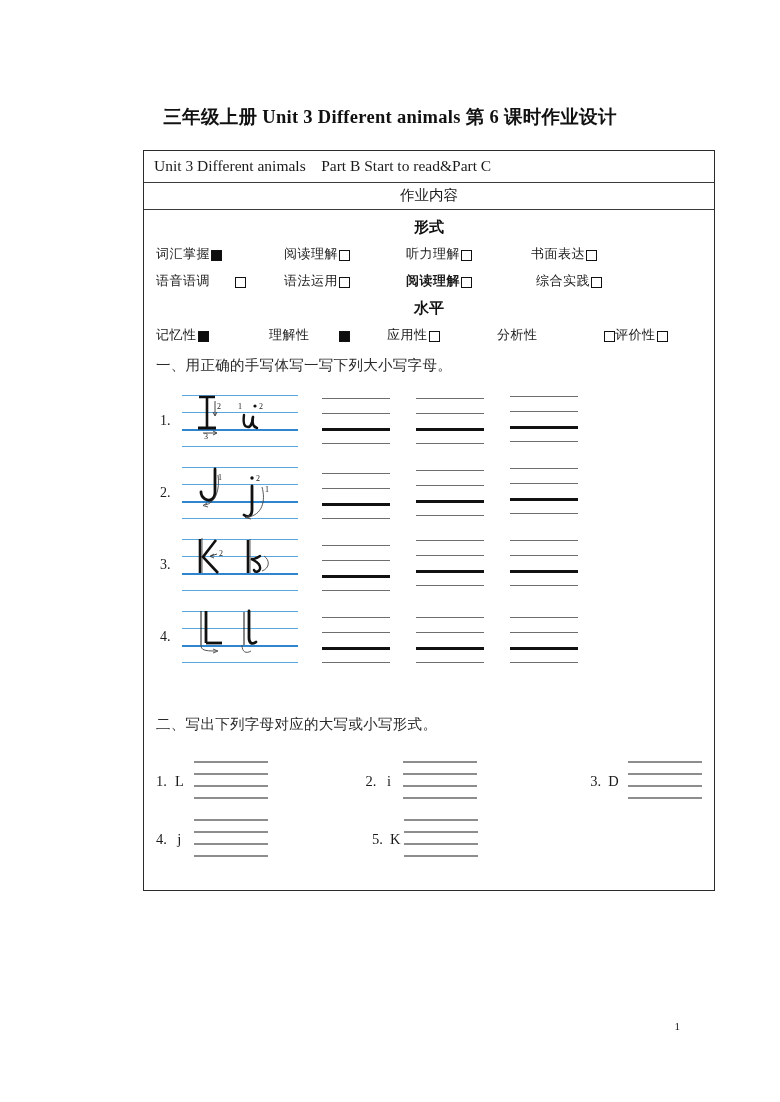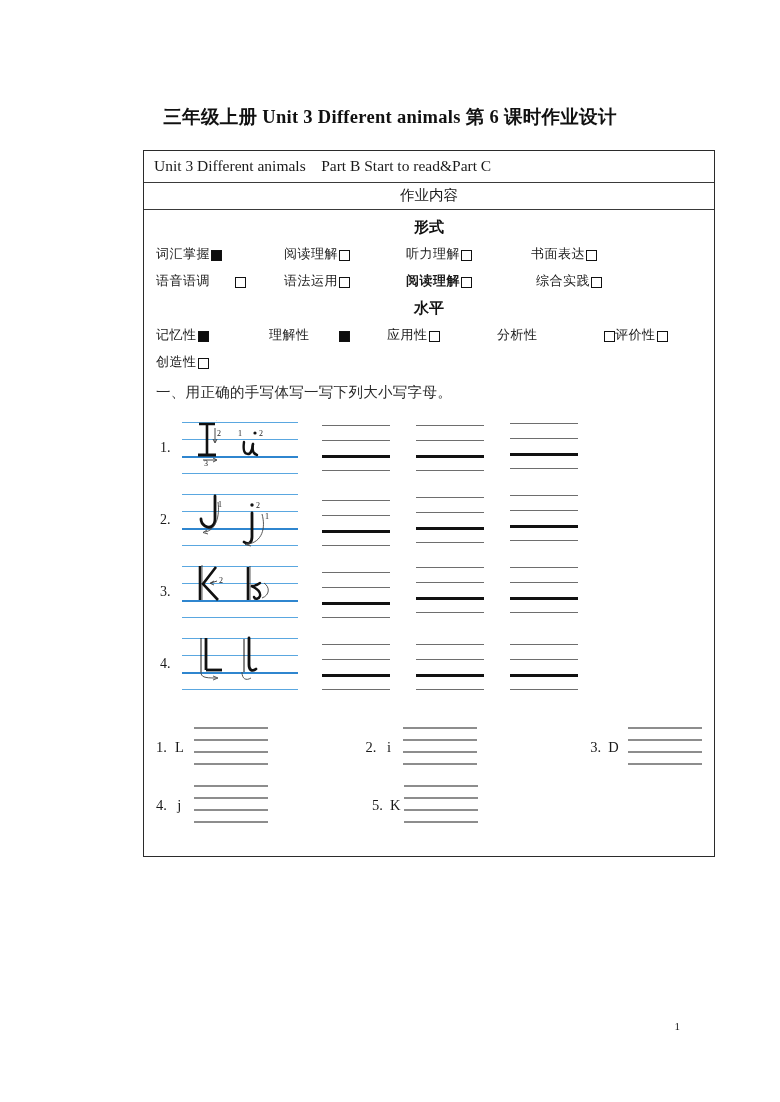--- a/index.html
+++ b/index.html
@@ -312,26 +312,20 @@
       <span class="opt" style="width:118px;justify-content:space-between;">
         <span class="opt-label">分析性</span>
         <span class="box"></span>
       </span>
       <span class="opt">
         <span class="opt-label">评价性</span>
         <span class="box"></span>
       </span>
     </div>
 
-    <div class="opt-row">
-      <span class="opt">
-        <span class="opt-label">创造性</span>
-        <span class="box"></span>
-      </span>
-    </div>
 
     <div class="q-heading">一、用正确的手写体写一写下列大小写字母。</div>
 
     <div class="hw-list">
 
       <div class="hw-row">
         <span class="hw-num">1.</span>
         <div class="guide">
           <div class="gl l1"></div>
           <div class="gl l2"></div>
@@ -503,20 +497,21 @@
             <div class="bl b1"></div>
             <div class="bl b2"></div>
             <div class="bl b3"></div>
             <div class="bl b4"></div>
           </div>
         </div>
       </div>
 
     </div>
 
+    <div class="q-heading" style="margin-top:42px;">二、写出下列字母对应的大写或小写形式。</div>
 
     <div class="fill-wrap">
 
       <div class="fill-row">
         <span class="fill-item">
           <span class="idx">1.</span>
           <span class="ltr">L</span>
           <span class="flines">
             <span class="fl f1"></span>
             <span class="fl f2"></span>

